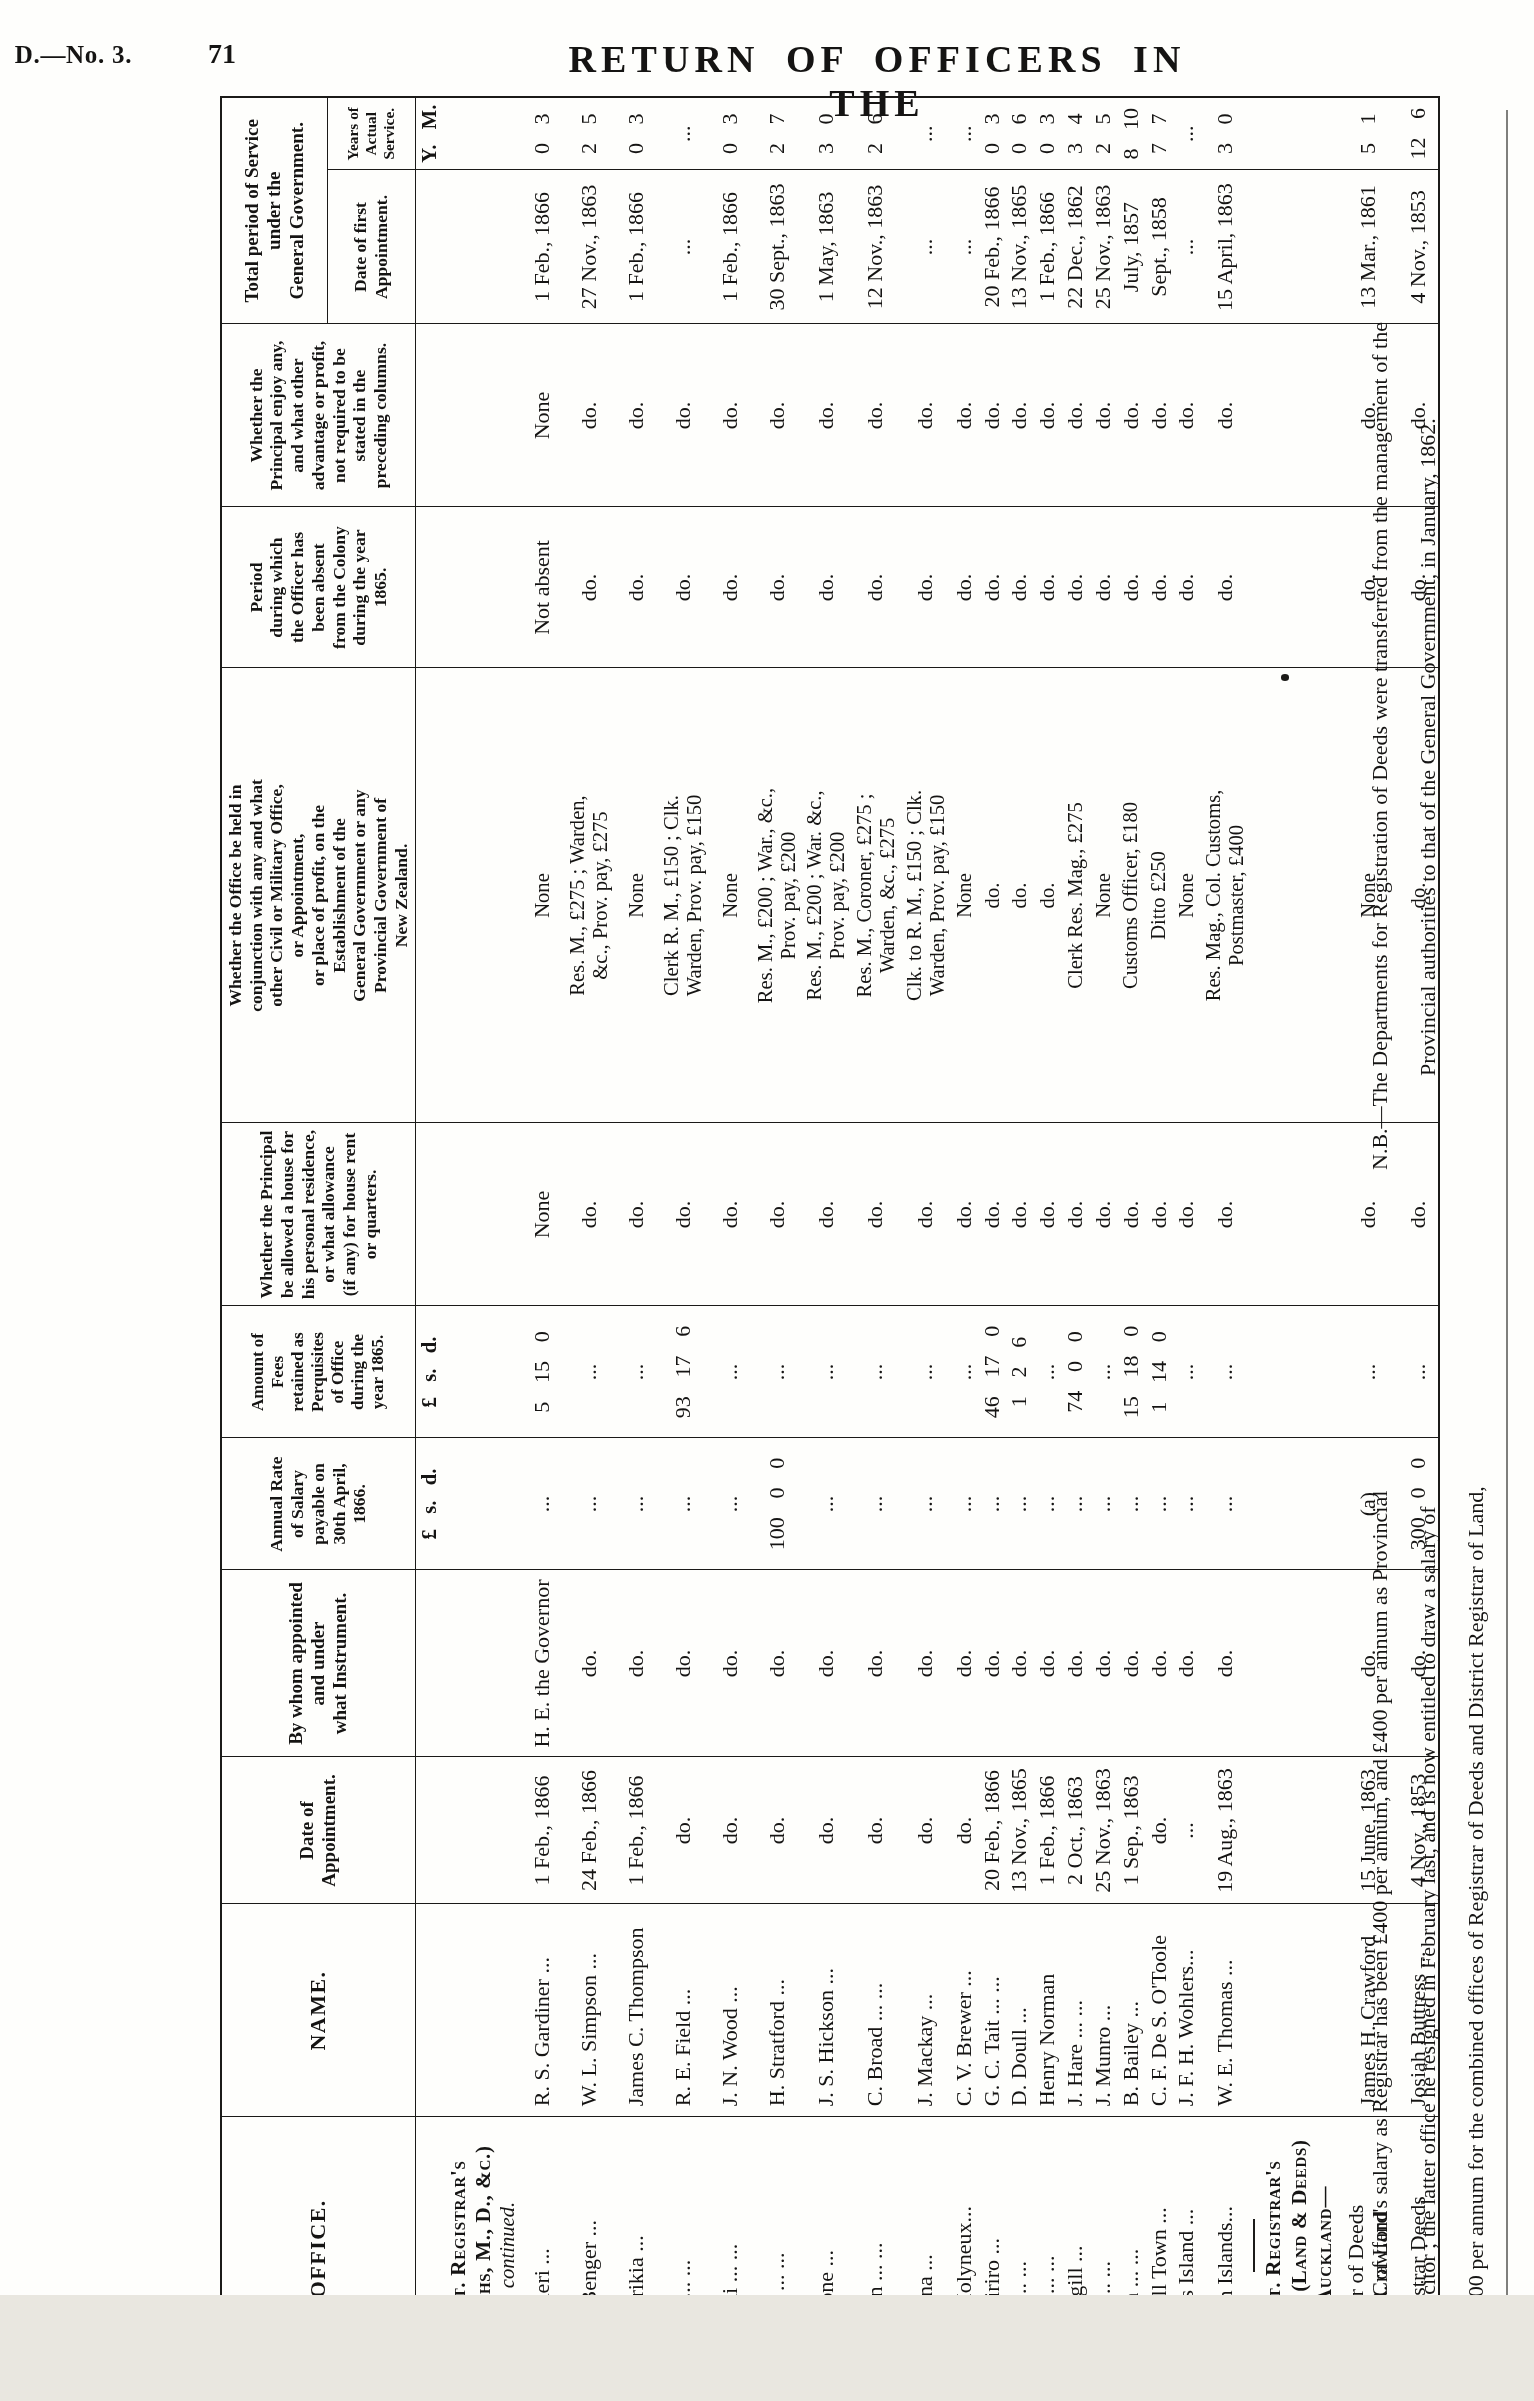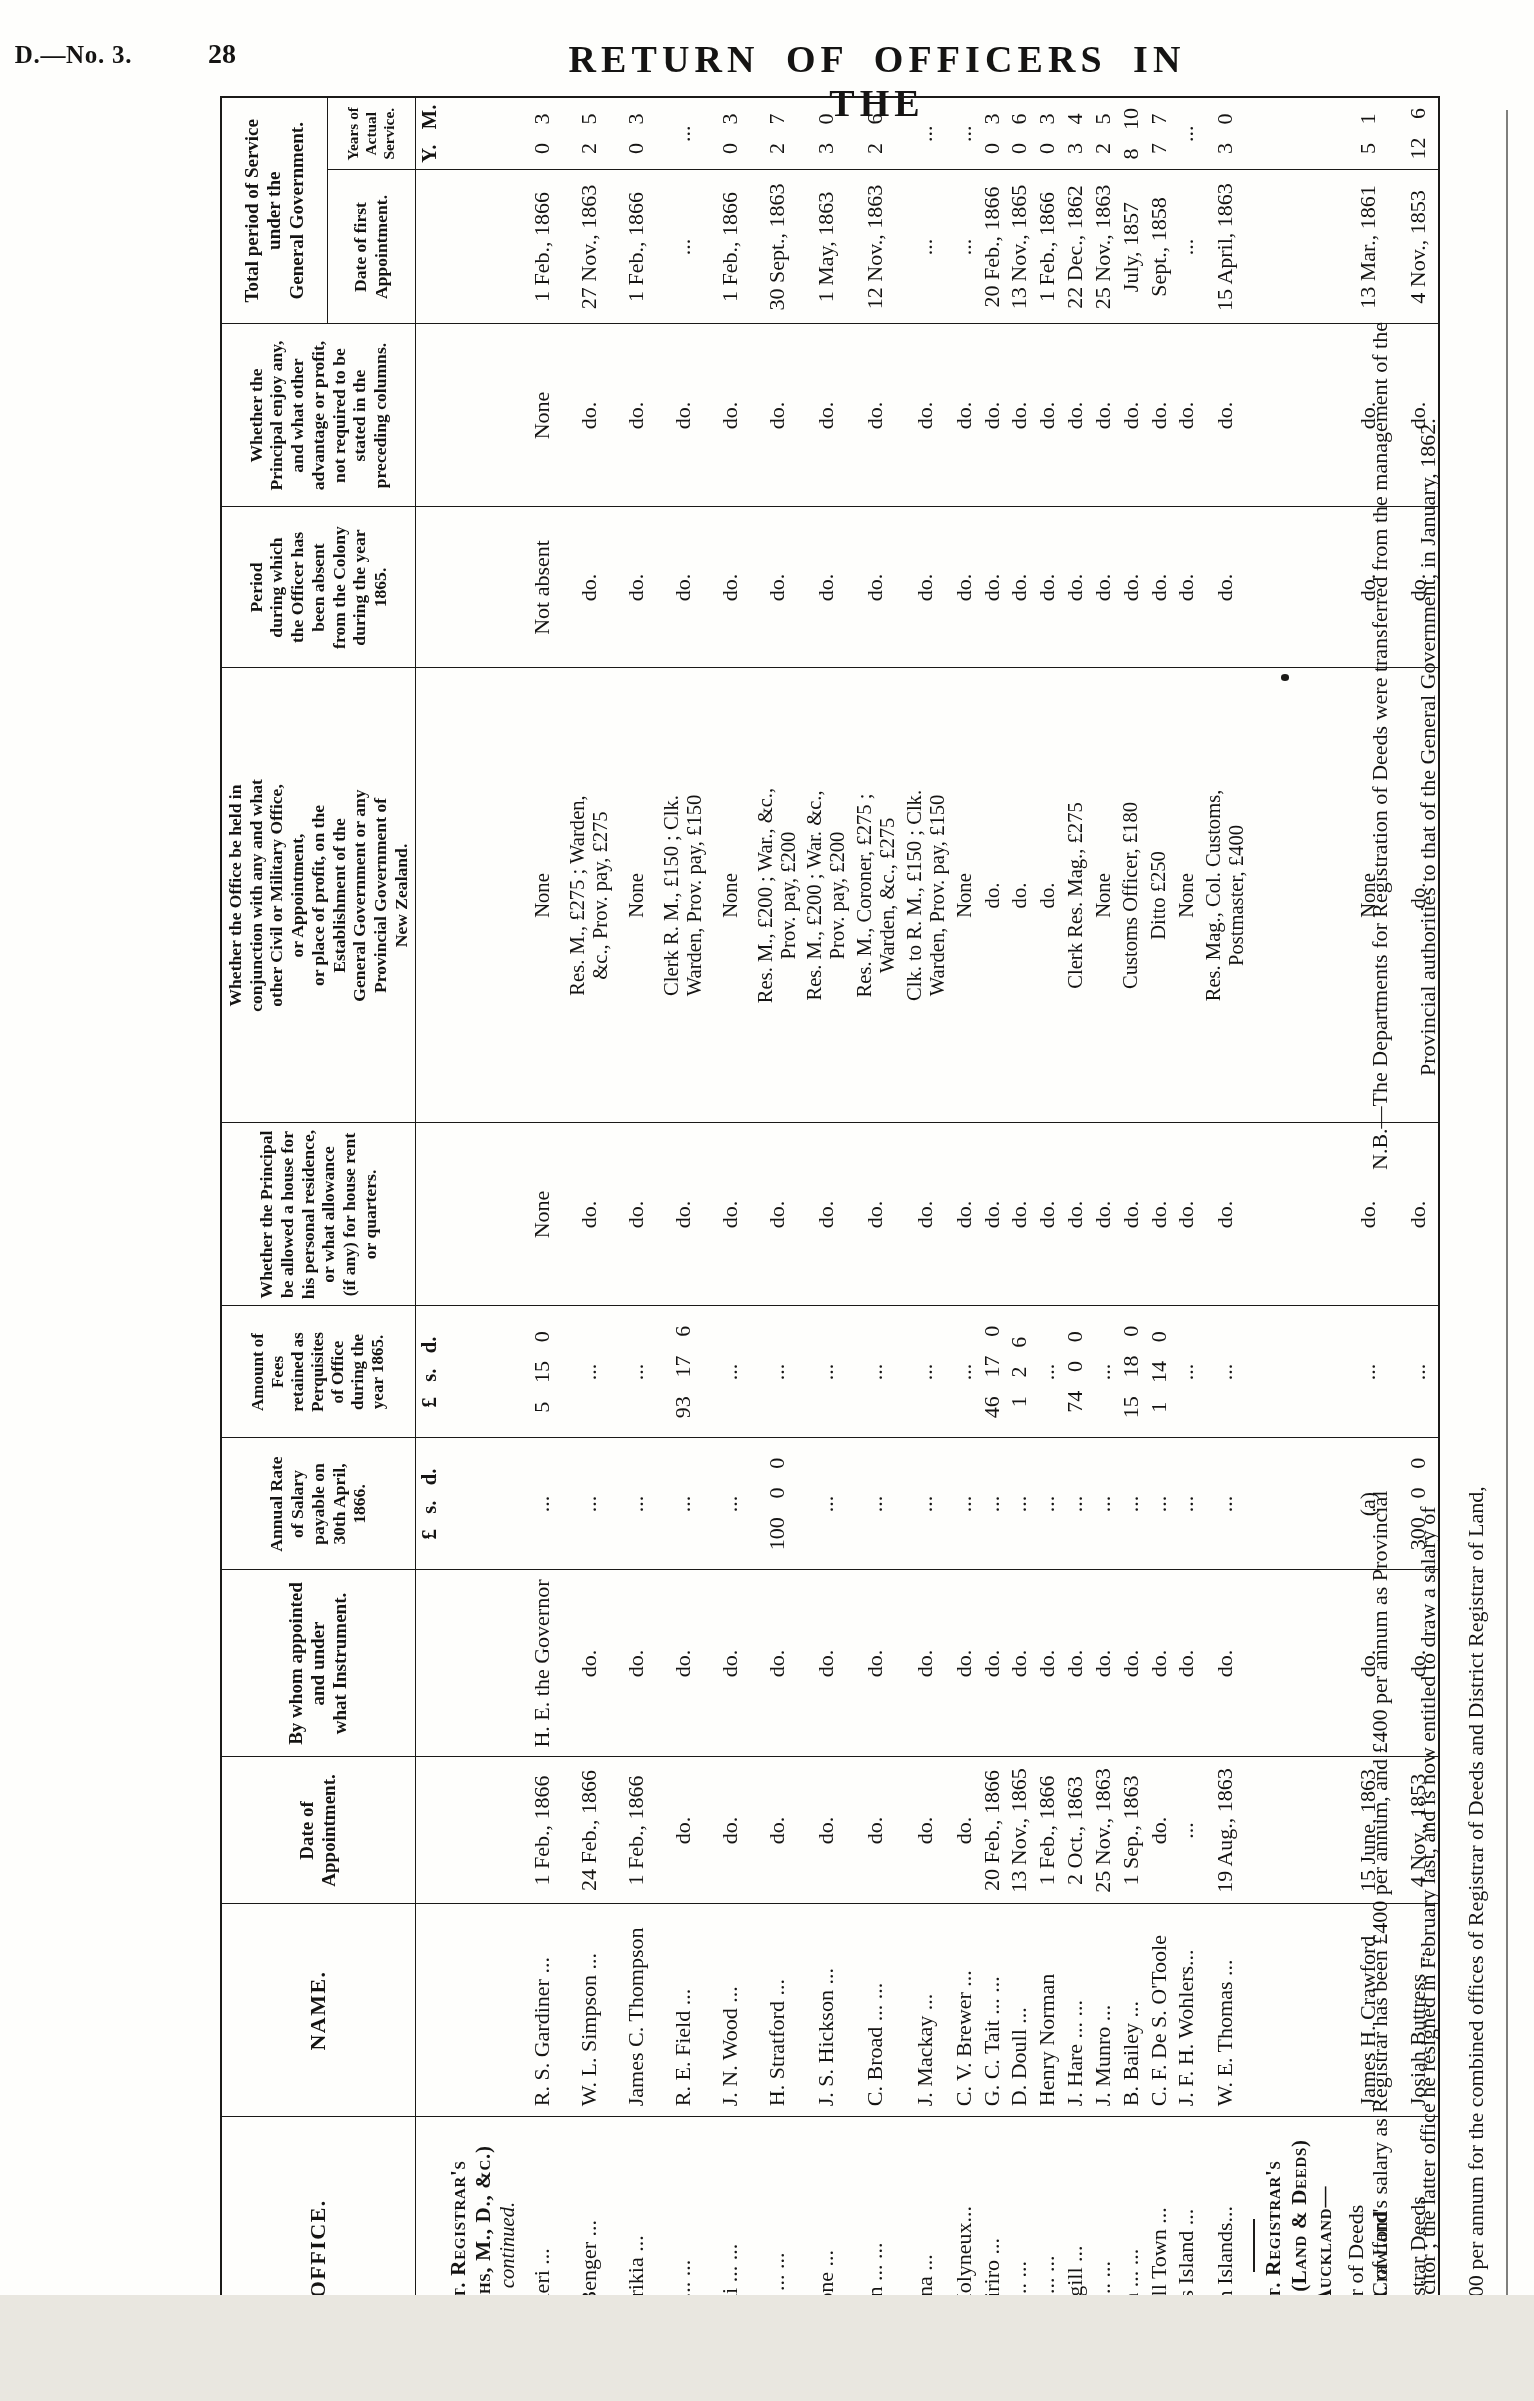--- a/index.html
+++ b/index.html
@@ -44,21 +44,21 @@
   .edge-line{position:absolute;left:1506px;top:110px;width:1.5px;height:2283px;
              background:#2a2926;opacity:.6;}
 </style>
 </head>
 <body>
 
 <div class="page">
 
   <div class="pagehead">
     <span class="docref">D.—No. 3.</span>
-    <span class="pagenum">28</span>
+    <span class="pagenum">71</span>
     <span class="runtitle">RETURN OF OFFICERS IN THE</span>
   </div>
 
   <div class="rot">
     <table id="mainTable">
       <colgroup id="cg">
           <col style="width: 264px;">
           <col style="width: 213px;">
           <col style="width: 147px;">
           <col style="width: 187px;">

